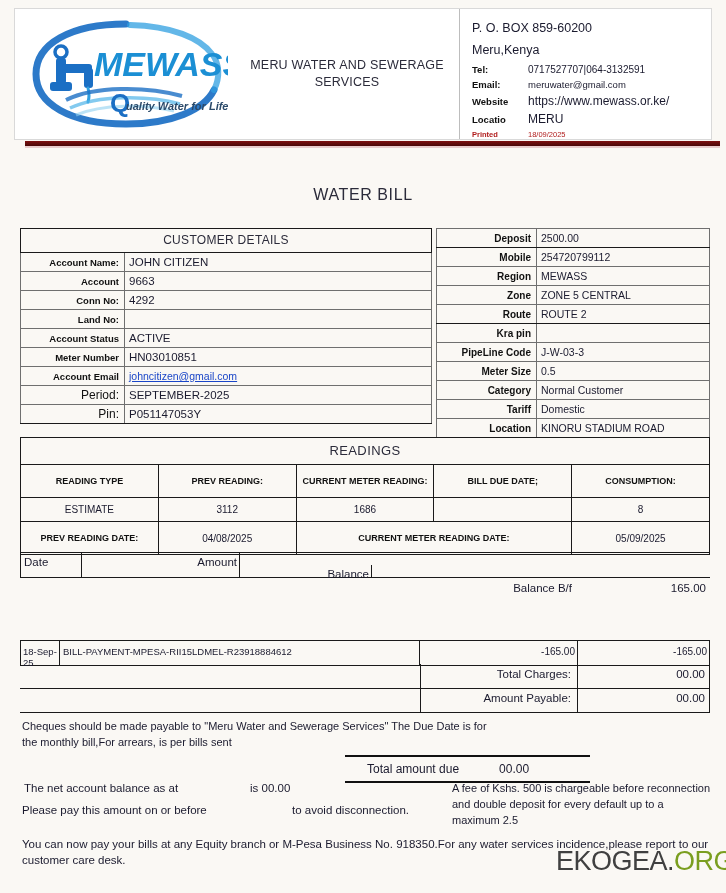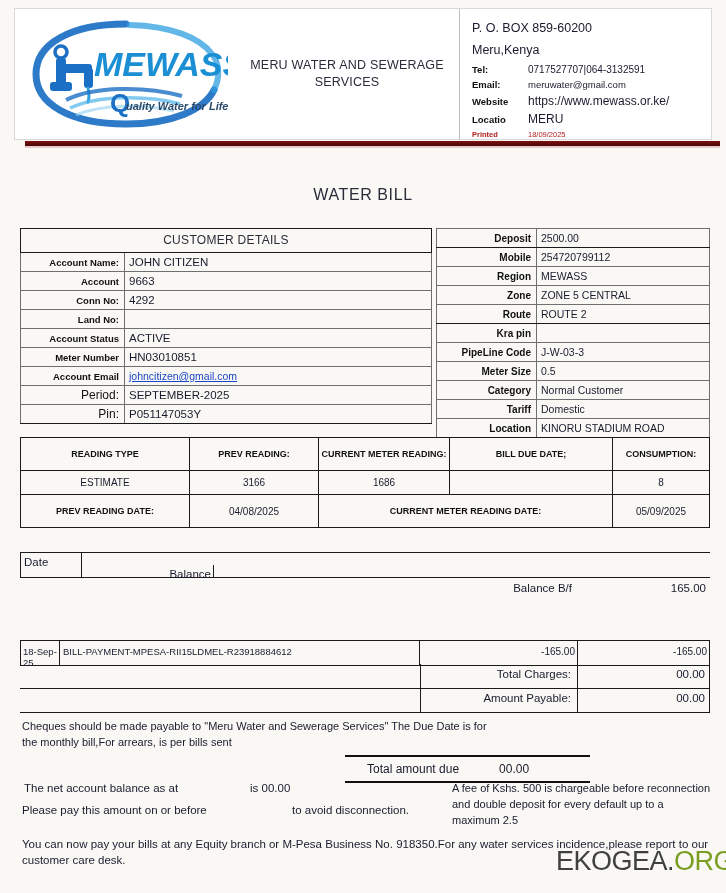--- a/index.html
+++ b/index.html
@@ -455,47 +455,51 @@
           <td class="rt-val">KINORU STADIUM ROAD</td>
         </tr>
       </tbody>
         </table>
     </div>
   </div>
 
   <div class="readings">
     <table class="rd">
       <tbody>
+          <tr>
+        <td colspan="5" class="rd-title">READINGS</td>
+      </tr>
       <tr>
         <td class="rd-hd" style="width:164px">READING TYPE</td>
         <td class="rd-hd" style="width:124px">PREV  READING:</td>
         <td class="rd-hd" style="width:126px">CURRENT METER READING:</td>
         <td class="rd-hd" style="width:158px">BILL DUE DATE;</td>
         <td class="rd-hd">CONSUMPTION:</td>
       </tr>
       <tr>
         <td class="rd-cell v">ESTIMATE</td>
-        <td class="rd-cell v">3166</td>
+        <td class="rd-cell v">3112</td>
         <td class="rd-cell v">1686</td>
         <td class="rd-cell v"></td>
         <td class="rd-cell v">8</td>
       </tr>
       <tr>
         <td class="rd-hd">PREV READING DATE:</td>
         <td class="rd-cell v">04/08/2025</td>
         <td class="rd-hd" colspan="2">CURRENT METER READING DATE:</td>
         <td class="rd-cell v">05/09/2025</td>
       </tr>
     </tbody>
       </table>
   </div>
 
   <div class="trans">
     <div class="tr-head">
       <div class="th-date">Date</div>
+      <div class="th-amt">Amount</div>
       <div class="th-bal">Balance</div>
     </div>
 
     <div class="bf-row">
       <div class="bf-spacer"></div>
       <div class="bf-lbl">Balance  B/f</div>
       <div class="bf-val">165.00</div>
     </div>
 
     <div class="tx-row">

